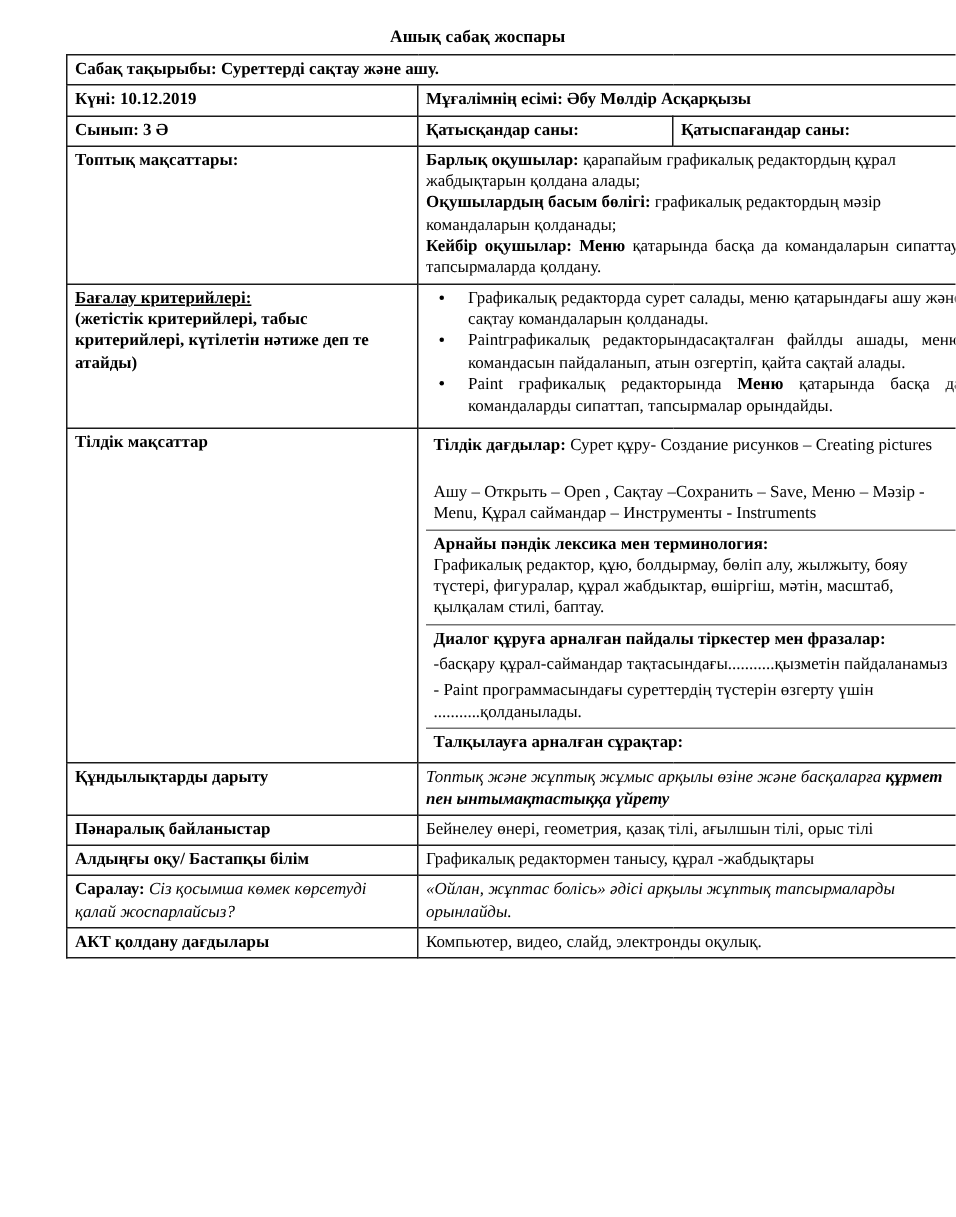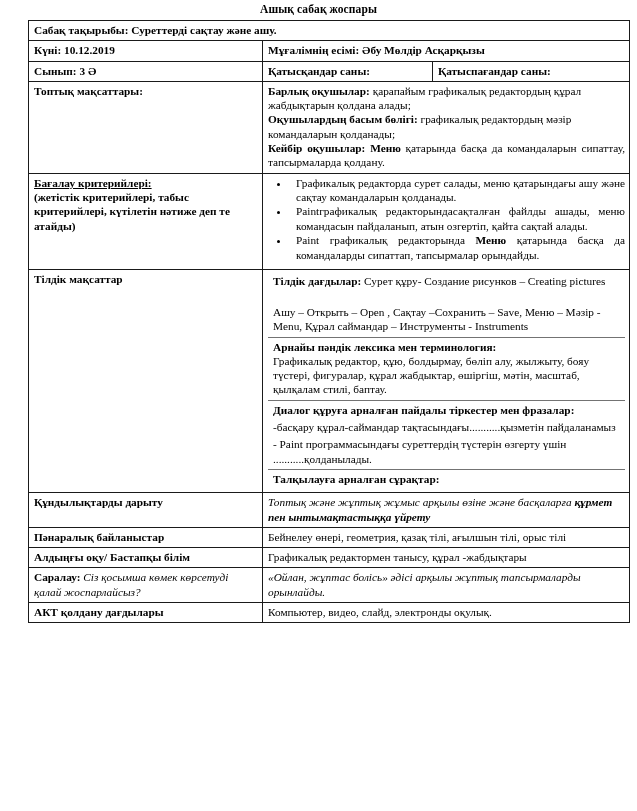--- a/index.html
+++ b/index.html
@@ -12,21 +12,21 @@
     height: 811px;
     font-family: "Liberation Serif", "DejaVu Serif", serif;
     color: #000000;
     overflow: hidden;
   }
   .page {
     width: 637px;
     height: 638px;
     position: relative;
     box-sizing: border-box;
-    padding: 0;
+    padding: 16px;
   }
   .doc-title {
     text-align: center;
     font-weight: bold;
     font-size: 11.5px;
     line-height: 15px;
     padding: 2px 0 3px 0;
     margin: 0;
     letter-spacing: 0.1px;
   }

